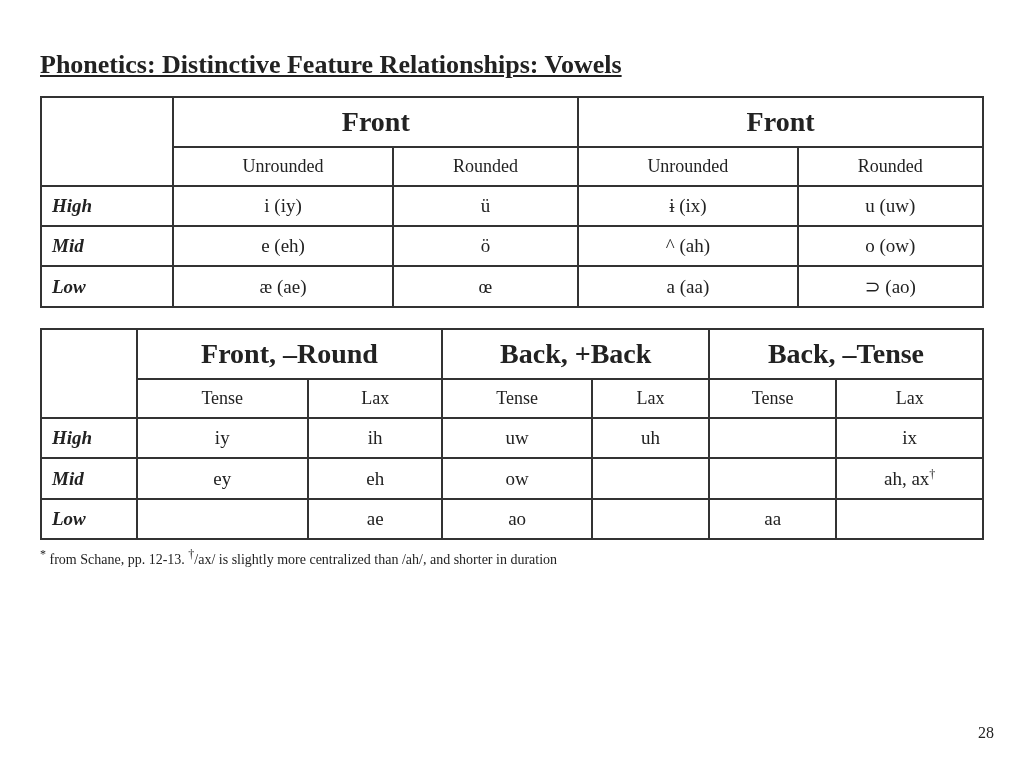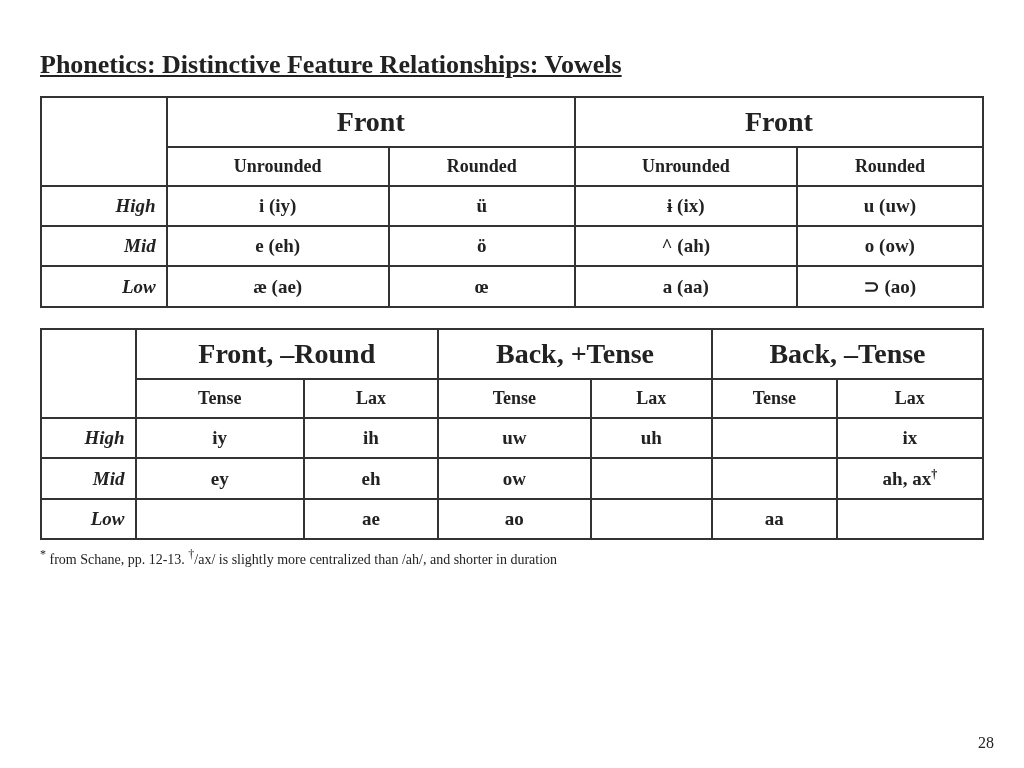--- a/index.html
+++ b/index.html
@@ -23,47 +23,46 @@
     }
     table {
       border-collapse: collapse;
       width: 100%;
     }
     table td, table th {
       border: 2px solid #333;
       text-align: center;
       padding: 8px 10px;
       font-size: 19px;
-      font-weight: bold;
     }
     .table-wrapper-1 {
       margin-bottom: 20px;
     }
     .table-wrapper-2 {
       margin-bottom: 7px;
     }
     .row-label {
       font-weight: bold;
       font-style: italic;
-      text-align: right;
+      text-align: left;
     }
     .header-main {
       font-size: 28px;
       font-weight: bold;
     }
     .header-sub {
       font-size: 18px;
     }
     .footnote {
       font-size: 14px;
       margin-top: 0;
     }
     .page-num {
       position: absolute;
-      bottom: 16px;
+      bottom: 26px;
       right: 30px;
       font-size: 16px;
     }
     sup {
       font-size: 12px;
     }
   </style>
 </head>
 <body>
 
@@ -109,21 +108,21 @@
     </tbody>
   </table>
 </div>
 
 <div class="table-wrapper-2">
   <table>
     <thead>
       <tr>
         <td rowspan="2" style="border:2px solid #333;"></td>
         <td colspan="2" class="header-main">Front, –Round</td>
-        <td colspan="2" class="header-main">Back, +Tense</td>
+        <td colspan="2" class="header-main">Back, +Back</td>
         <td colspan="2" class="header-main">Back, –Tense</td>
       </tr>
       <tr>
         <td class="header-sub">Tense</td>
         <td class="header-sub">Lax</td>
         <td class="header-sub">Tense</td>
         <td class="header-sub">Lax</td>
         <td class="header-sub">Tense</td>
         <td class="header-sub">Lax</td>
       </tr>

